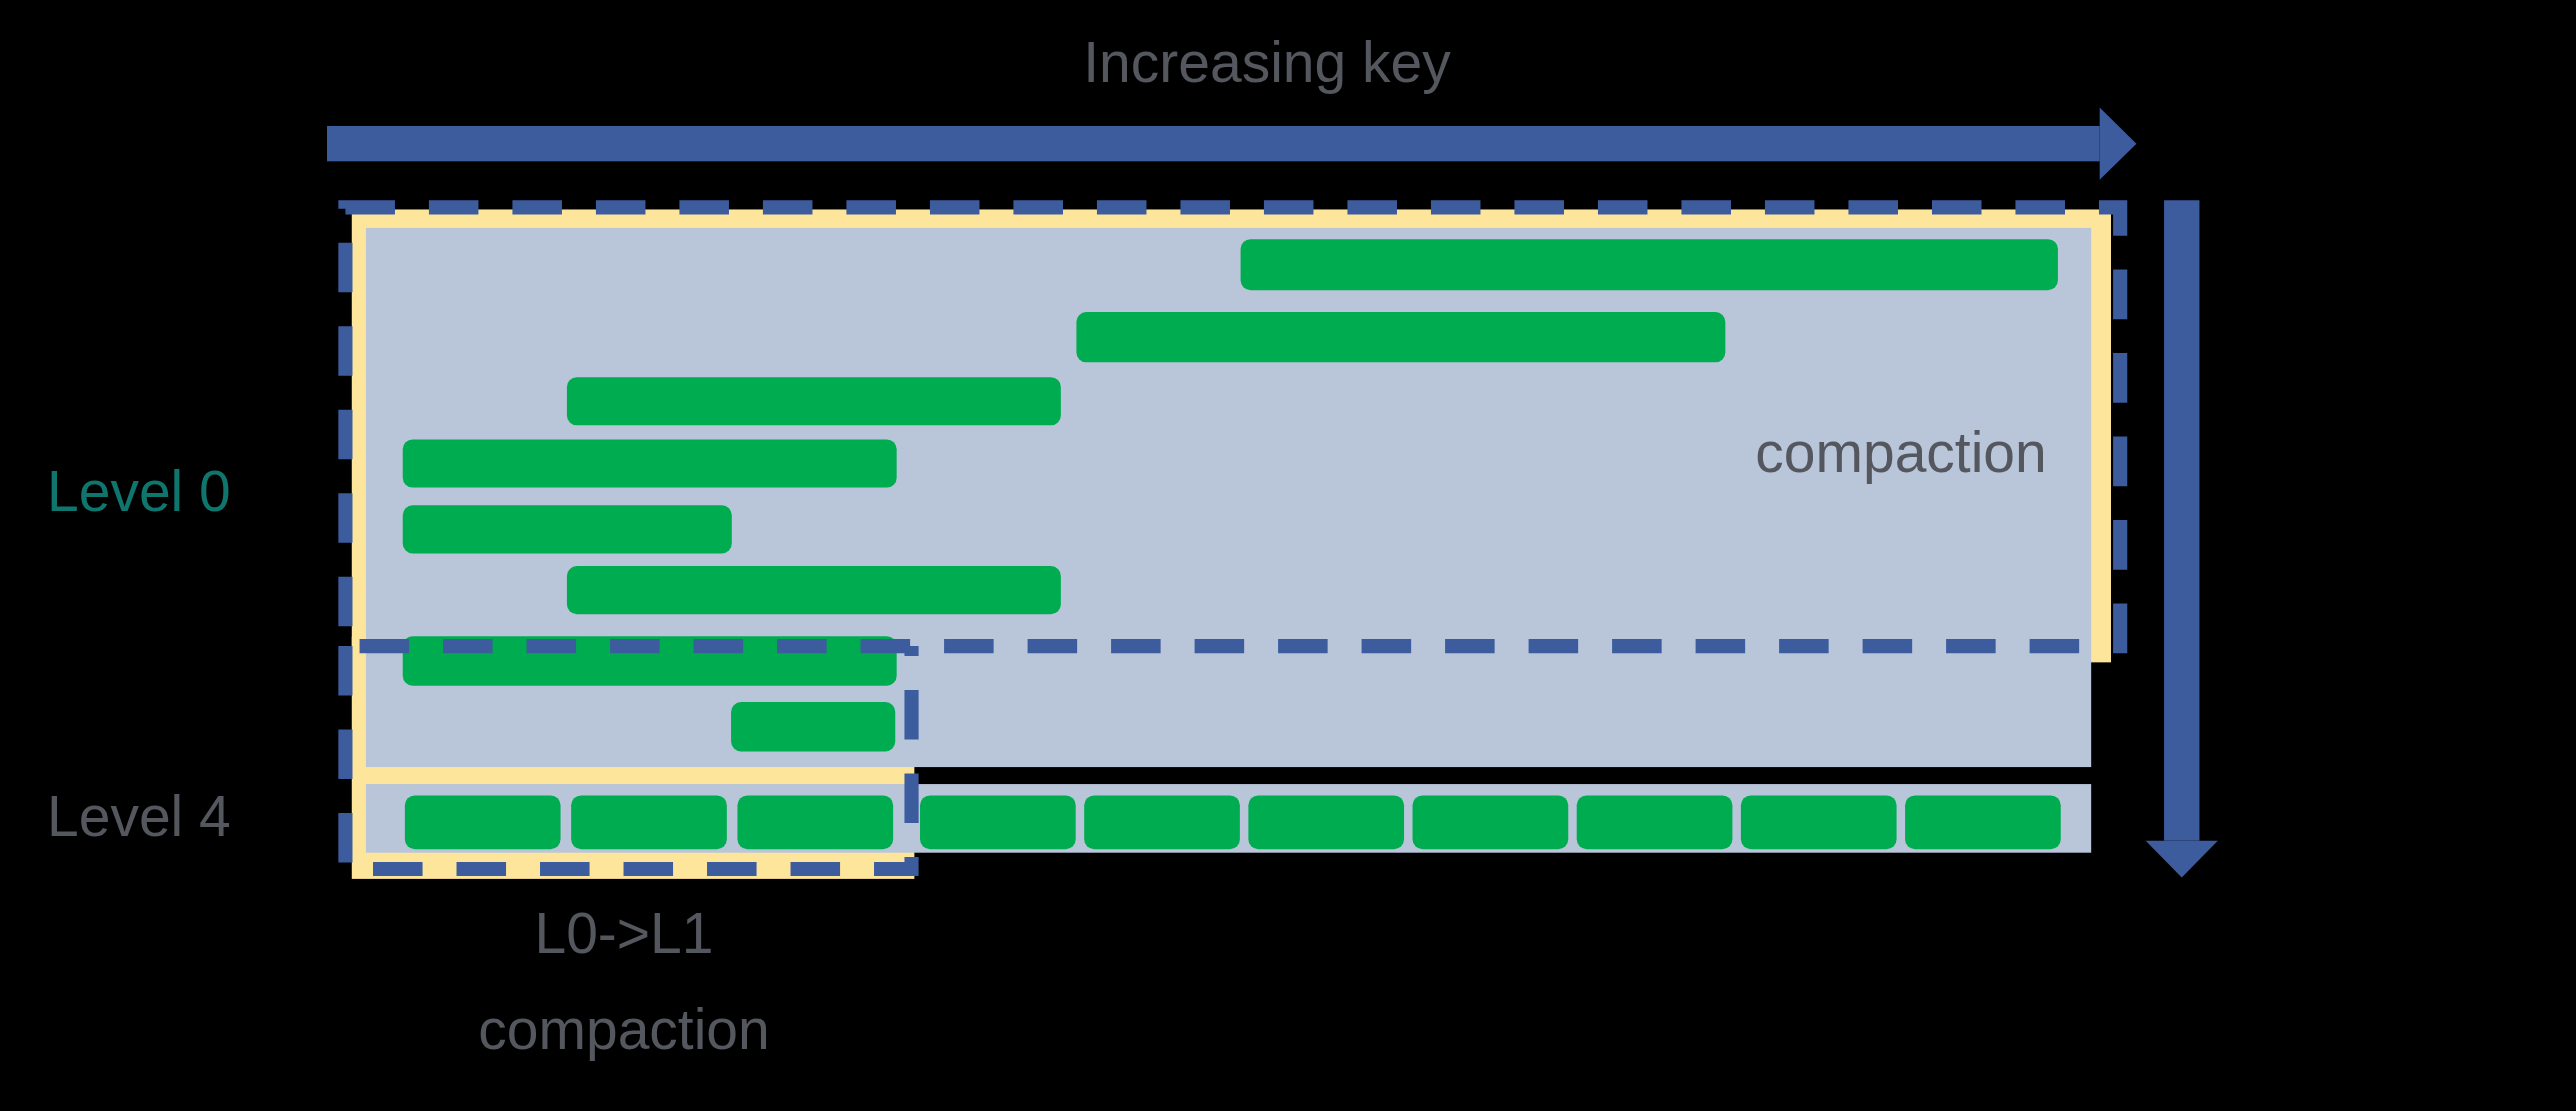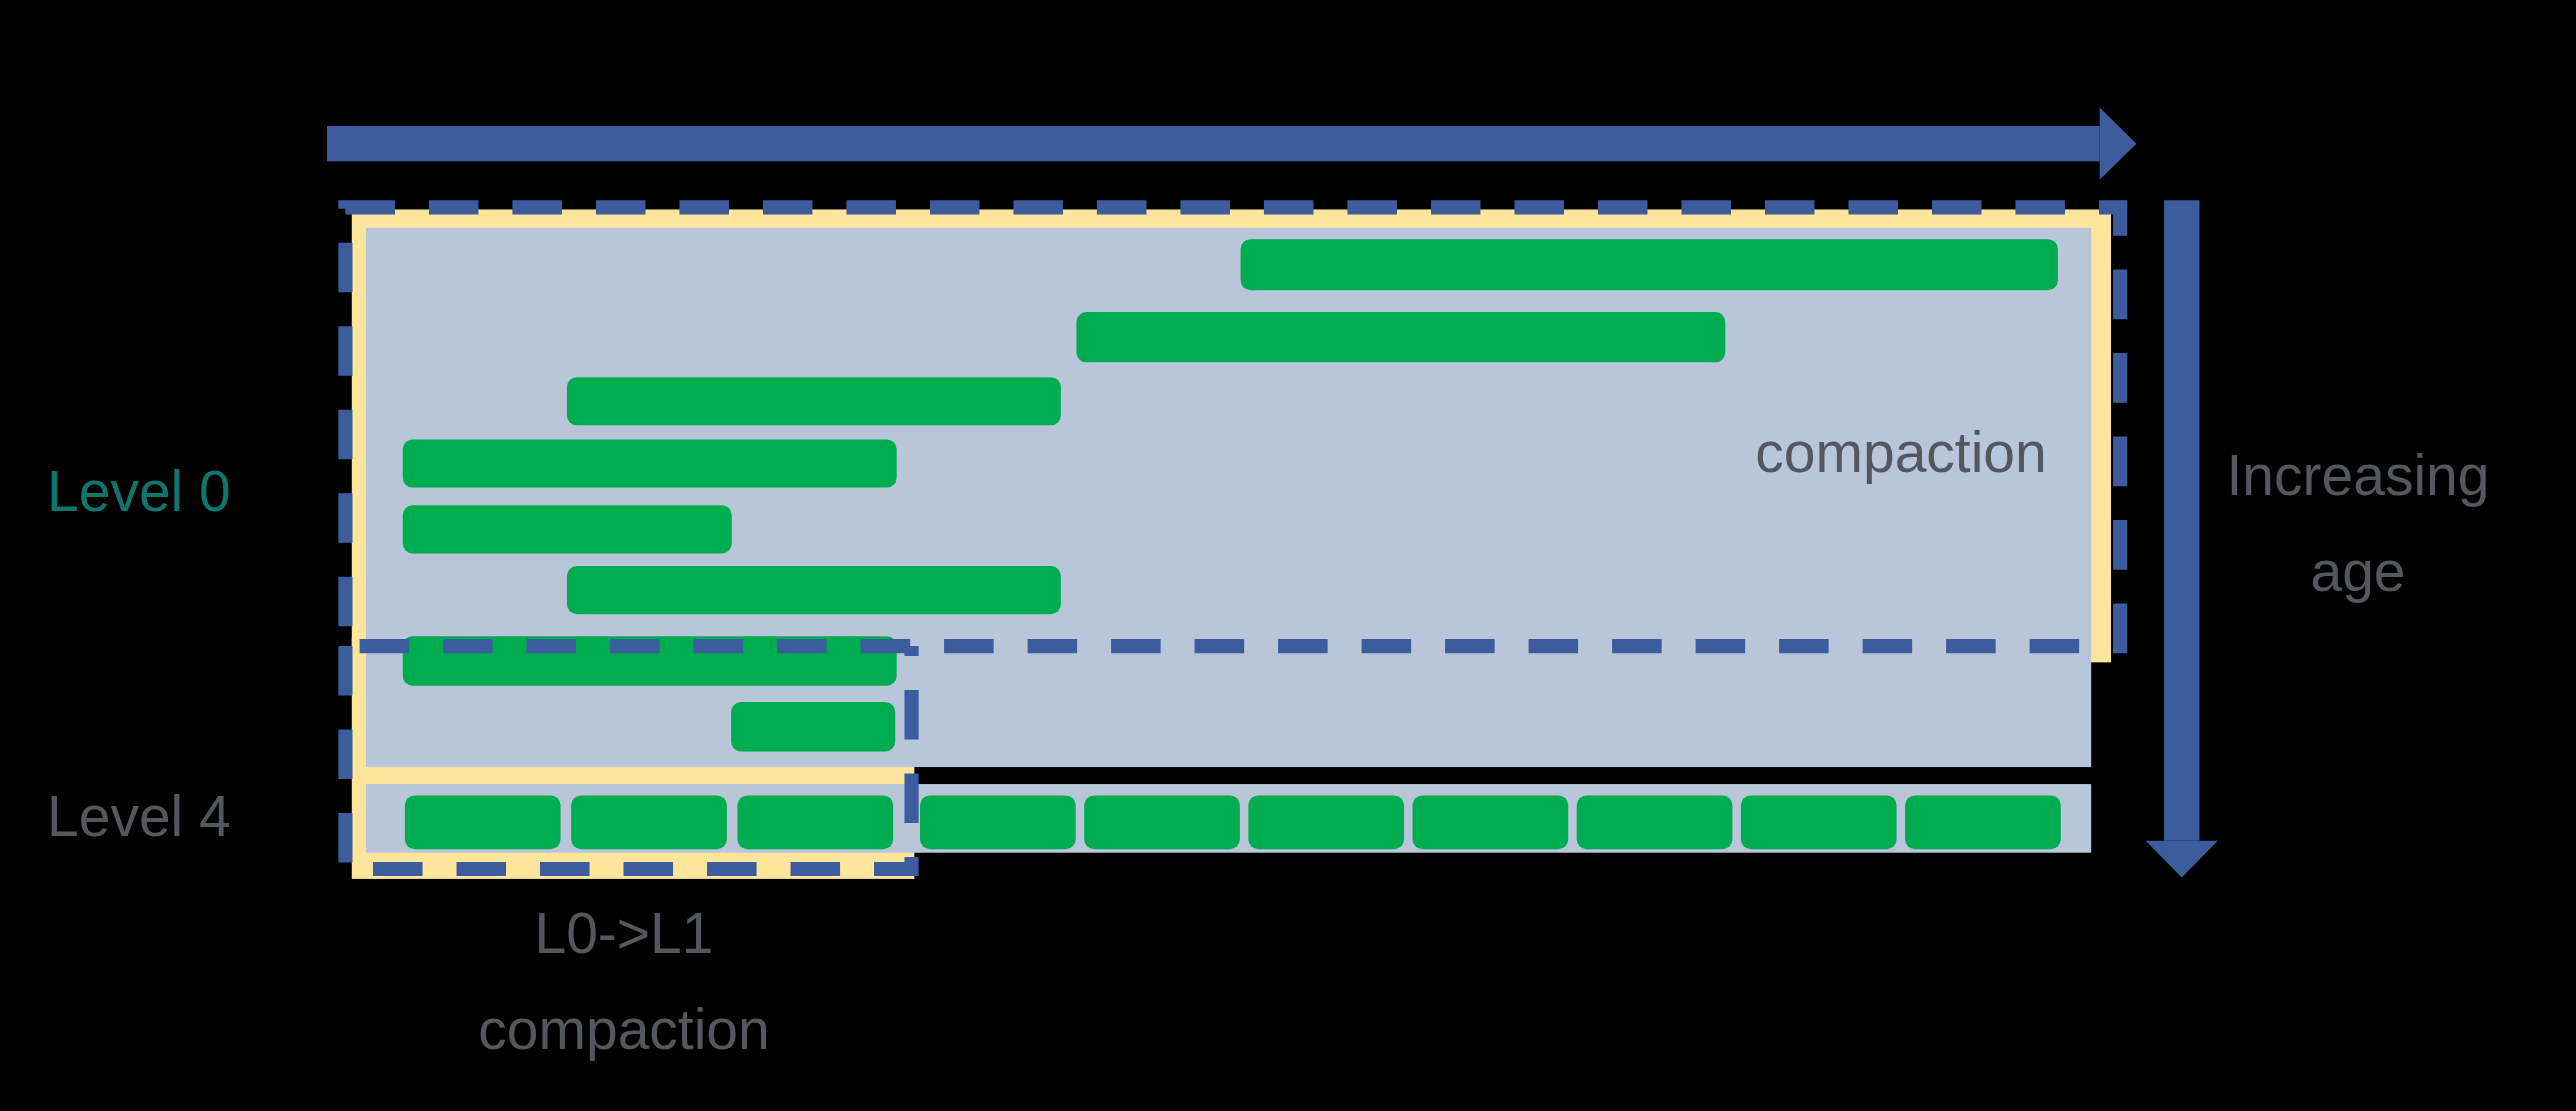--- a/index.html
+++ b/index.html
@@ -66,25 +66,22 @@
       <rect x="462" y="178" width="2505" height="50" fill="#3C5C9E"></rect>
       <polygon points="2967,152 3019,203 2967,254" fill="#3C5C9E"></polygon>
     </g>
 
     <g>
       <rect x="3058" y="283" width="50" height="905" fill="#3C5C9E"></rect>
       <polygon points="3032,1188 3134,1188 3083,1240" fill="#3C5C9E"></polygon>
     </g>
   </svg>
 
+  <div class="lbl center" style="left: 1267px; top: 34px; color: rgb(84, 87, 94);">Increasing key</div>
 
-  <div class="lbl center two" style="left: 2358px; top: 427px; color: rgb(84, 87, 94);">
-    <div>Increasing</div>
-    <div>age</div>
-  </div>
 
   <div class="lbl" style="left: 47px; top: 463px; color: #0f766e;">Level 0</div>
 
   <div class="lbl" style="left: 47px; top: 788px; color: rgb(84, 87, 94);">Level 4</div>
 
   <div class="lbl center two" style="left: 1901px; top: 404px; color: rgb(84, 87, 94);">
     <div>compaction</div>
   </div>
 
   <div class="lbl center two" style="left: 624px; top: 885px; color: rgb(84, 87, 94);">

